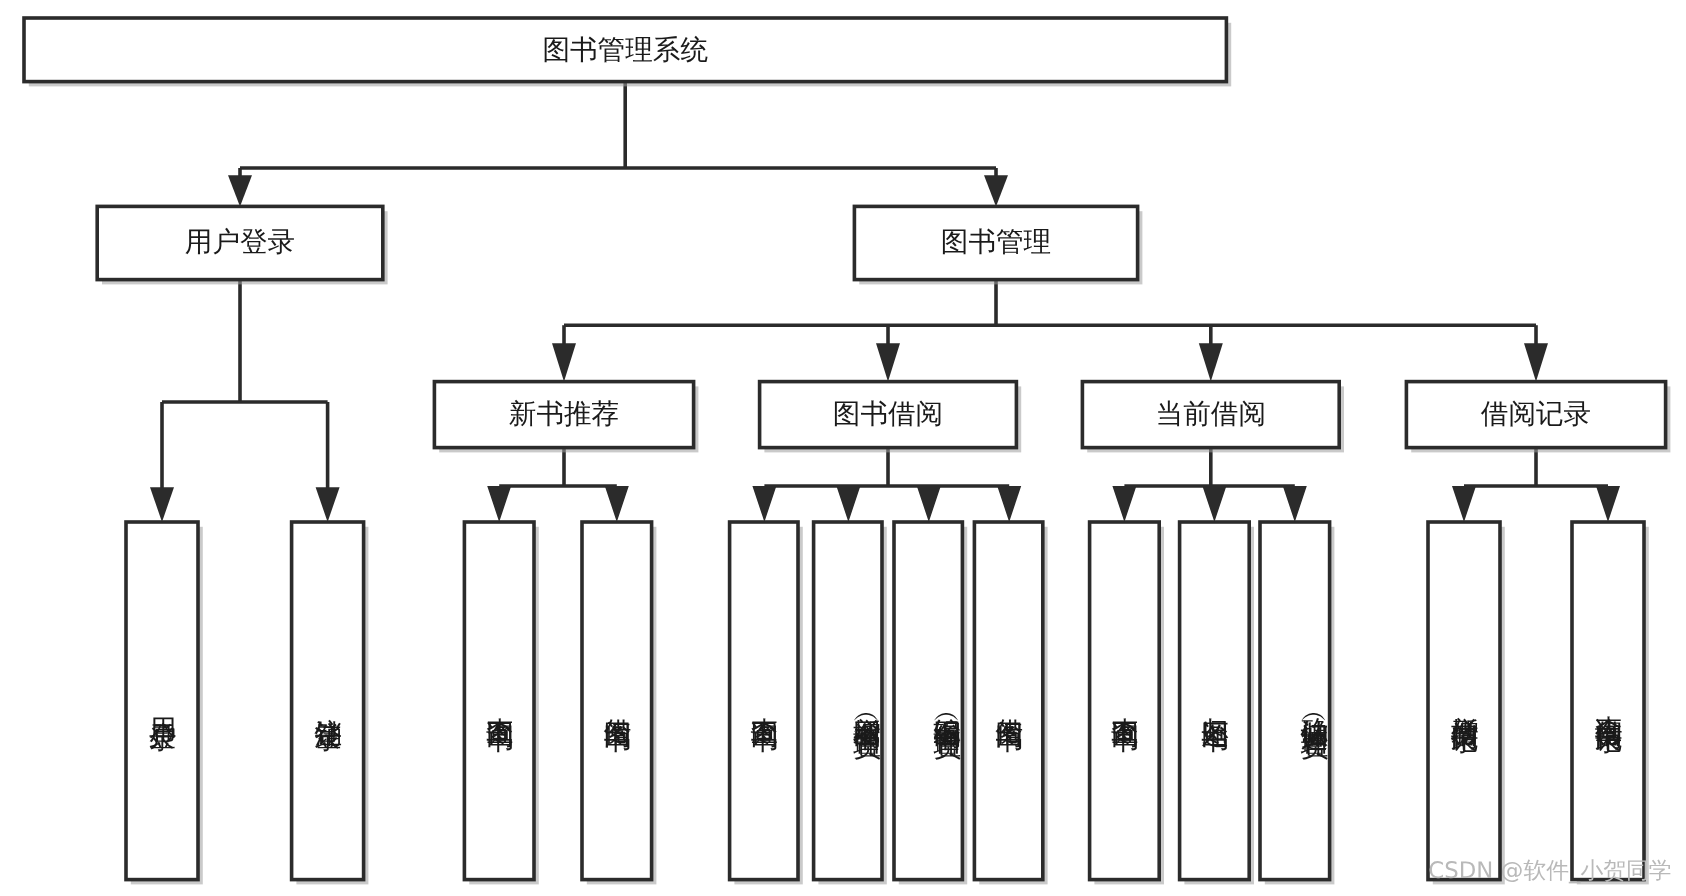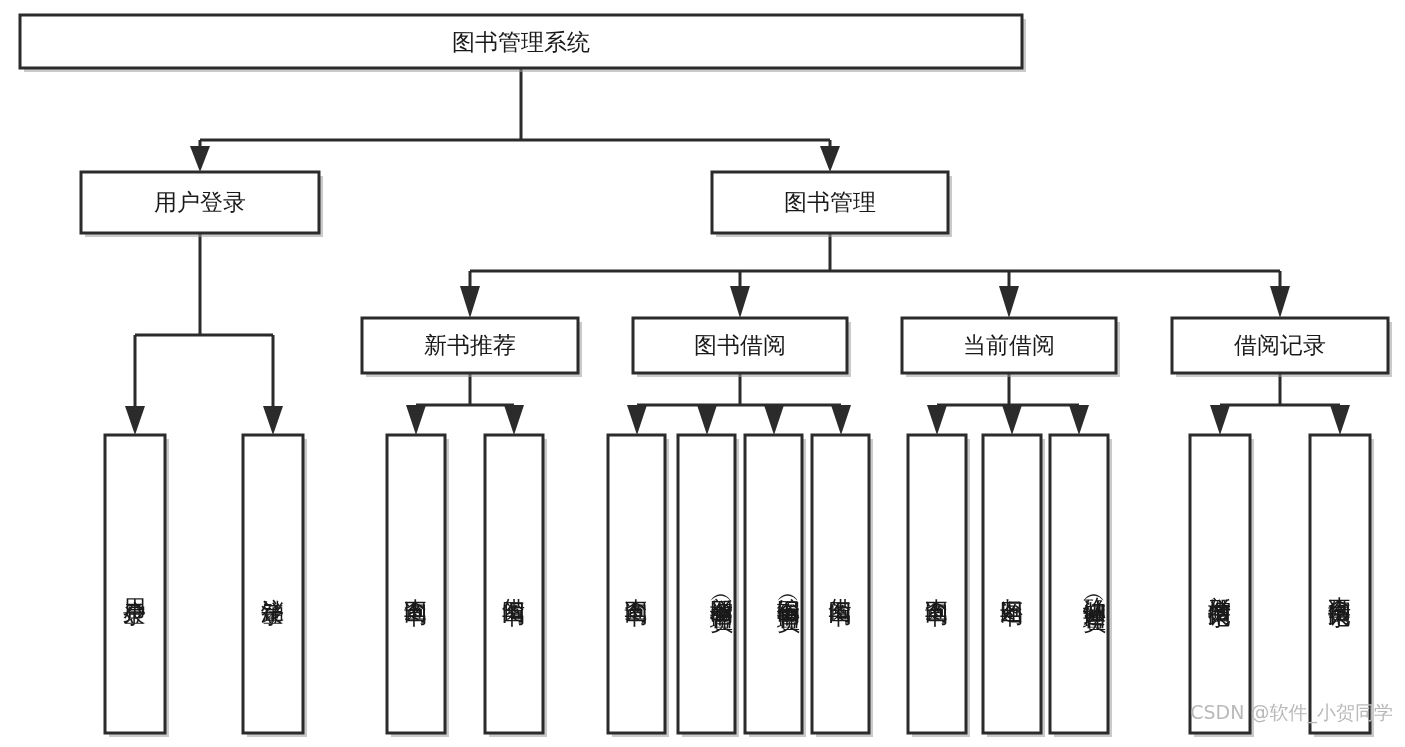--- a/index.html
+++ b/index.html
@@ -216,14 +216,14 @@
     <div class="leaf-label" style="left:678px; top:435px; width:57px; height:298px; align-items:flex-start; padding-top:8px; box-sizing:border-box;">新增图书（管理员）</div>
     <div class="leaf-label" style="left:745px; top:435px; width:57px; height:298px; align-items:flex-start; padding-top:8px; box-sizing:border-box;">编辑图书（管理员）</div>
     <div class="leaf-label" style="left:812px; top:435px; width:57px; height:298px;">借阅图书</div>
     <div class="leaf-label" style="left:908px; top:435px; width:58px; height:298px;">查询图书</div>
     <div class="leaf-label" style="left:983px; top:435px; width:58px; height:298px;">归还图书</div>
     <div class="leaf-label" style="left:1050px; top:435px; width:58px; height:298px; align-items:flex-start; padding-top:8px; box-sizing:border-box;">确认归还（管理员）</div>
     <div class="leaf-label" style="left:1190px; top:435px; width:60px; height:298px;">新增借阅记录</div>
     <div class="leaf-label" style="left:1310px; top:435px; width:60px; height:298px;">查询借阅记录</div>
   </div>
 
-  <div class="watermark" style="right:12px; bottom:21px;">CSDN @软件_小贺同学</div>
+  <div class="watermark" style="right:12px; bottom:8px;">CSDN @软件_小贺同学</div>
 </div>
 
 </body></html>

